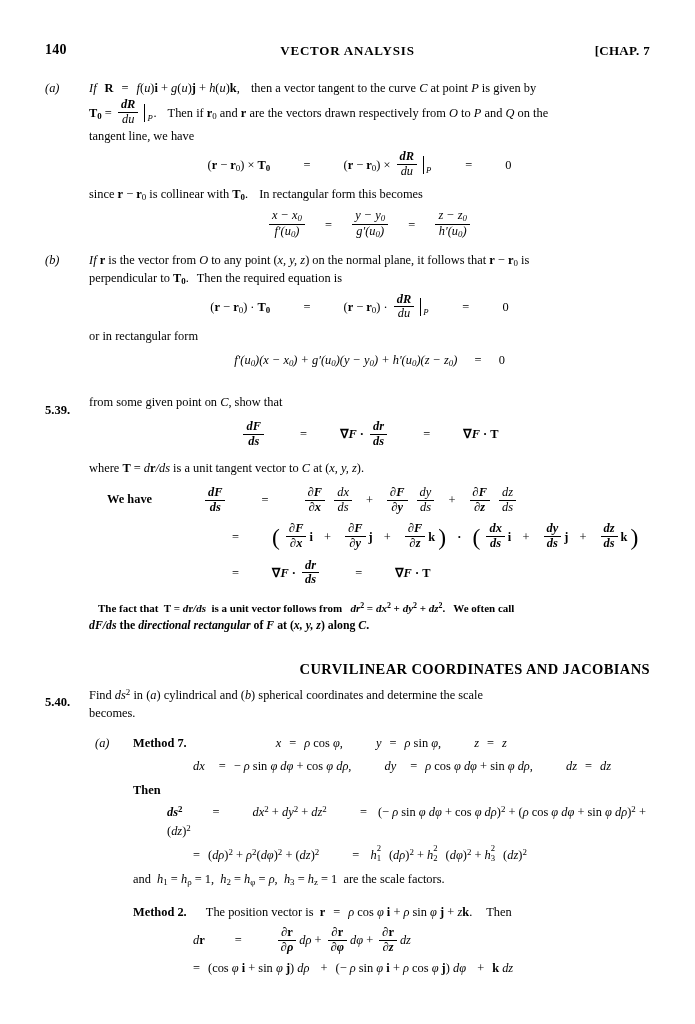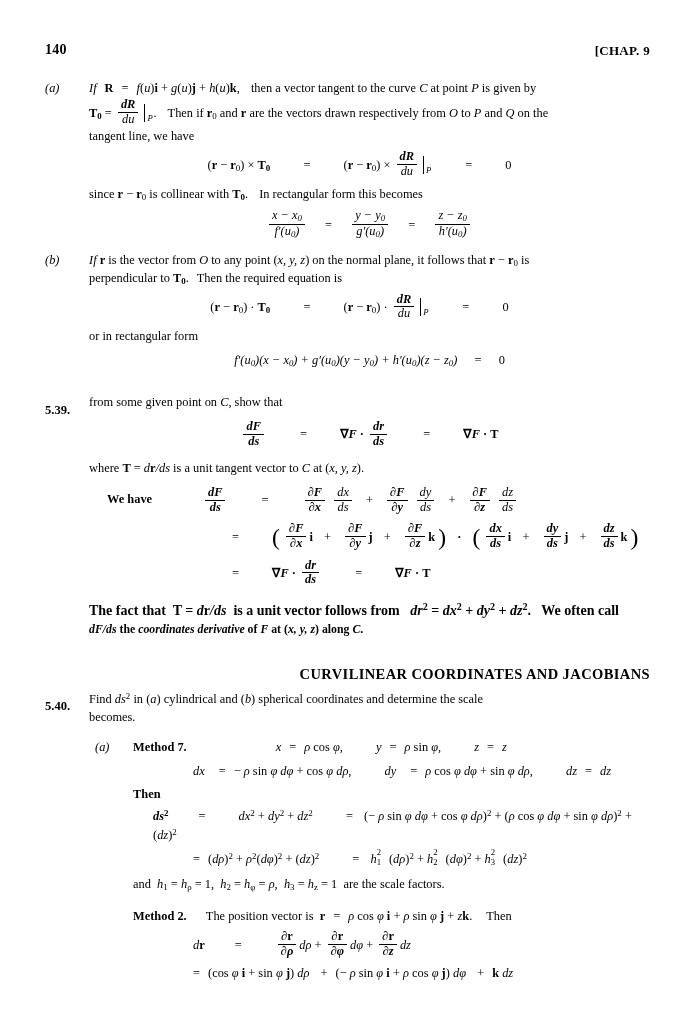--- a/index.html
+++ b/index.html
@@ -175,21 +175,22 @@
   .stack .s1 { display: block; position: relative; top: -0.35em;}
   .stack .s2 { display: block; position: relative; top: -0.25em;}
 </style>
 </head>
 <body>
 
 <div class="page">
 
   <div class="header">
     <span class="pagenum">140</span>
-    <span class="chap">[CHAP. 9</span>
+    <span class="title">VECTOR ANALYSIS</span>
+    <span class="chap">[CHAP. 7</span>
   </div>
 
   <div class="body">
 
     <div class="blk" style="min-height:150px;">
       <span class="label-a">(a)</span>
       <div class="indent1">
         <div class="just" style="width:560px;">
           <i>If</i><span class="gap-s"></span><span class="bf">R</span><span class="gap-s"></span>=<span class="gap-s"></span><i>f</i>(<i>u</i>)<span class="bf">i</span> + <i>g</i>(<i>u</i>)<span class="bf">j</span> + <i>h</i>(<i>u</i>)<span class="bf">k</span>,<span class="gap-s"></span> then a vector tangent to the curve <i>C</i> at point <i>P</i> is given by
         </div>
@@ -305,25 +306,25 @@
             <div class="rowline" style="margin-top:8px;">
               <span class="gap-l"></span>=<span class="gap-l"></span>
               <span class="bf">∇</span><span class="bfi">F</span> <span class="bf">·</span>
               <span class="frac"><span class="num bfi">dr</span><span class="den bfi">ds</span></span>
               <span class="gap-l"></span>=<span class="gap-l"></span>
               <span class="bf">∇</span><span class="bfi">F</span> <span class="bf">·</span> <span class="bf">T</span>
             </div>
           </div>
         </div>
 
-        <div class="just" style="width:560px; margin-top:12px; font-weight:bold; font-size:14px;">
+        <div class="just" style="width:560px; margin-top:12px; font-weight:bold; font-size:11px;margin-left:9px;">
           The fact that&nbsp; <span class="bf">T</span> = <i>d</i><span class="bf">r</span><i>/ds</i>&nbsp; is a unit vector follows from&nbsp;&nbsp; <i>dr</i><span class="sup">2</span> = <i>dx</i><span class="sup">2</span> + <i>dy</i><span class="sup">2</span> + <i>dz</i><span class="sup">2</span>.&nbsp;&nbsp; We often call
         </div>
         <div style="font-weight:bold; font-size:11.8px;">
-          <i>dF/ds</i> the <i>coordinates derivative</i> of <i>F</i> at (<i>x, y, z</i>) along <i>C</i>.
+          <i>dF/ds</i> the <i>directional rectangular</i> of <i>F</i> at (<i>x, y, z</i>) along <i>C</i>.
         </div>
       </div>
     </div>
 
     <div class="section-head" style="margin-left:0px;">CURVILINEAR COORDINATES AND JACOBIANS</div>
 
     <div class="blk">
       <span class="prob-num">5.40.</span>
       <div class="prob-body">
         <div class="just" style="width:560px;">
@@ -345,21 +346,21 @@
             </div>
 
             <div class="rowline" style="margin-left:60px; margin-top:6px;">
               <i>dx</i><span class="gap"></span>=<span class="gap-s"></span>− <i>ρ</i> sin <i>φ dφ</i> + cos <i>φ dρ</i>,<span class="gap-l"></span>
               <i>dy</i><span class="gap"></span>=<span class="gap-s"></span><i>ρ</i> cos <i>φ dφ</i> + sin <i>φ dρ</i>,<span class="gap-l"></span>
               <i>dz</i><span class="gap-s"></span>=<span class="gap-s"></span><i>dz</i>
             </div>
 
             <div style="margin-top:6px; font-weight:bold;">Then</div>
 
-            <div class="rowline" style="margin-left:20px; margin-top:3px;">
+            <div class="rowline" style="margin-left:34px; margin-top:3px;">
               <span class="bfi">ds</span><span class="sup bf">2</span><span class="gap-l"></span>=<span class="gap-l"></span>
               <i>dx</i><span class="sup">2</span> + <i>dy</i><span class="sup">2</span> + <i>dz</i><span class="sup">2</span>
               <span class="gap-l"></span>=<span class="gap-s"></span>
               (− <i>ρ</i> sin <i>φ dφ</i> + cos <i>φ dρ</i>)<span class="sup">2</span> + (<i>ρ</i> cos <i>φ dφ</i> + sin <i>φ dρ</i>)<span class="sup">2</span> + (<i>dz</i>)<span class="sup">2</span>
             </div>
 
             <div class="rowline" style="margin-left:60px; margin-top:5px;">
               =<span class="gap-s"></span>(<i>dρ</i>)<span class="sup">2</span> + <i>ρ</i><span class="sup">2</span>(<i>dφ</i>)<span class="sup">2</span> + (<i>dz</i>)<span class="sup">2</span>
               <span class="gap-l"></span>=<span class="gap-s"></span>
               <i>h</i><span class="stack"><span class="s1">2</span><span class="s2">1</span></span><span class="gap-s"></span>(<i>dρ</i>)<span class="sup">2</span> +

